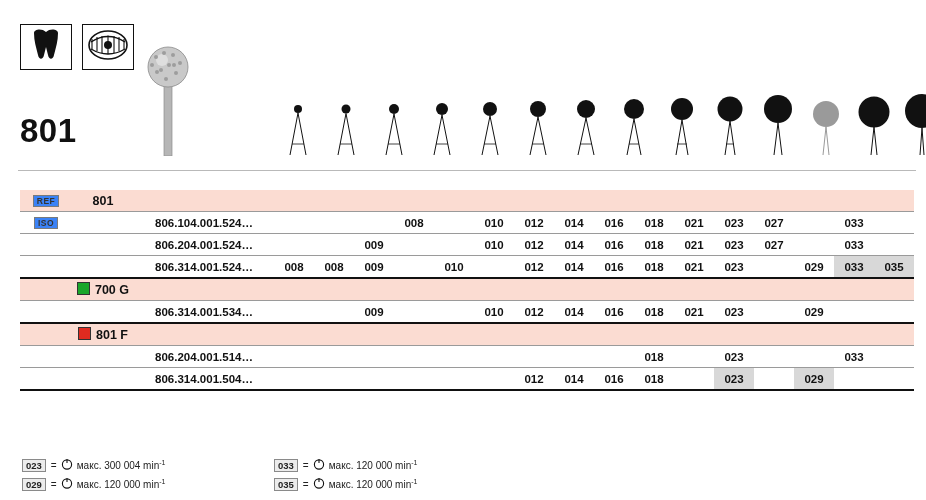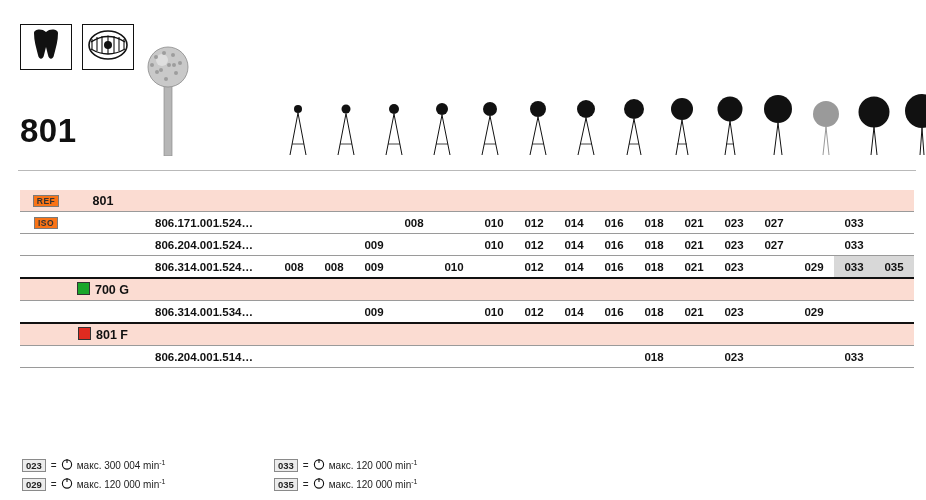--- a/index.html
+++ b/index.html
@@ -84,21 +84,21 @@
 
   tr.band-pink td{background:#fbdcd2;}
   tr.band-white td{background:#ffffff;}
 
   tr.row-line td{border-bottom:1px solid #9a9a9a;}
   tr.thick td{border-bottom:2px solid #111;}
 
   .refbox{
     display:inline-block;
     border:1px solid #7a7a7a;
-    background:#f97316;
+    background:#3b82f6;
     font-size:8.5px;
     font-weight:bold;
     padding:0 3px;
     letter-spacing:0.5px;
     color:#333;
   }
   .code-lbl{font-size:12.5px;font-weight:bold;}
   .swatch{
     display:inline-block;
     width:11px;height:11px;
@@ -320,21 +320,21 @@
           <td class="c-val"></td>
           <td class="c-val"></td>
           <td class="c-val"></td>
           <td class="c-val"></td>
           <td class="c-val"></td>
           <td class="c-val"></td>
         </tr>
         <tr class="band-white row-line">
           <td class="c-ref"><span class="refbox">ISO</span></td>
           <td class="c-name"></td>
-          <td class="c-iso iso-num">806.<span class="mid">171</span>.001.524…</td>
+          <td class="c-iso iso-num">806.<span class="mid">104</span>.001.524…</td>
           <td class="c-val"></td>
           <td class="c-val"></td>
           <td class="c-val"></td>
           <td class="c-val">008</td>
           <td class="c-val"></td>
           <td class="c-val">010</td>
           <td class="c-val">012</td>
           <td class="c-val">014</td>
           <td class="c-val">016</td>
           <td class="c-val">018</td>
@@ -462,20 +462,41 @@
           <td class="c-val"></td>
           <td class="c-val"></td>
           <td class="c-val"></td>
           <td class="c-val"></td>
           <td class="c-val">018</td>
           <td class="c-val"></td>
           <td class="c-val">023</td>
           <td class="c-val"></td>
           <td class="c-val"></td>
           <td class="c-val">033</td>
+          <td class="c-val"></td>
+        </tr>
+        <tr class="band-white thick">
+          <td class="c-ref"></td>
+          <td class="c-name"></td>
+          <td class="c-iso iso-num">806.<span class="mid">314</span>.001.504…</td>
+          <td class="c-val"></td>
+          <td class="c-val"></td>
+          <td class="c-val"></td>
+          <td class="c-val"></td>
+          <td class="c-val"></td>
+          <td class="c-val"></td>
+          <td class="c-val">012</td>
+          <td class="c-val">014</td>
+          <td class="c-val">016</td>
+          <td class="c-val">018</td>
+          <td class="c-val"></td>
+          <td class="c-val hl">023</td>
+          <td class="c-val"></td>
+          <td class="c-val hl">029</td>
+          <td class="c-val"></td>
           <td class="c-val"></td>
         </tr>
       </tbody>
   </table>
 </div>
 
 <div class="legend">
   <div class="legend-row">
     <div class="legend-item">
       <span class="lg-code">023</span>

